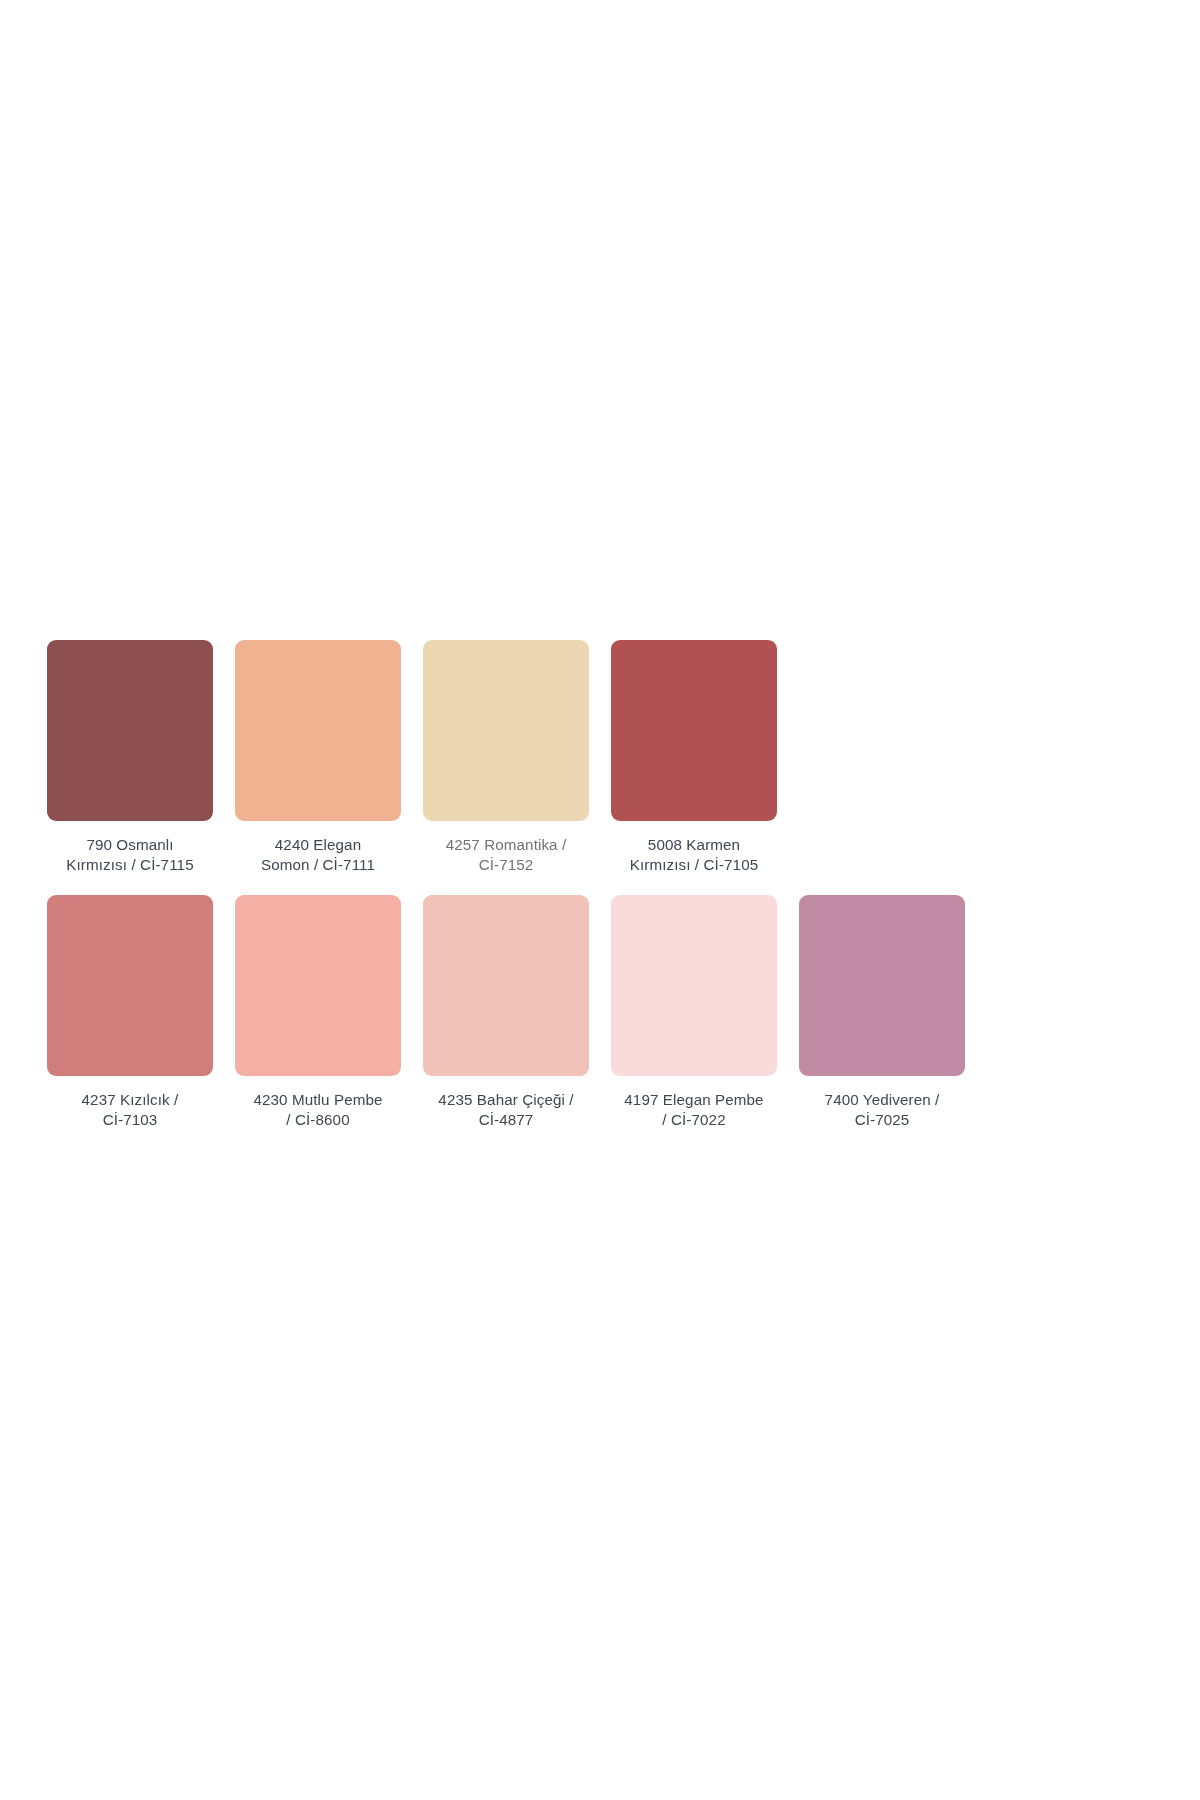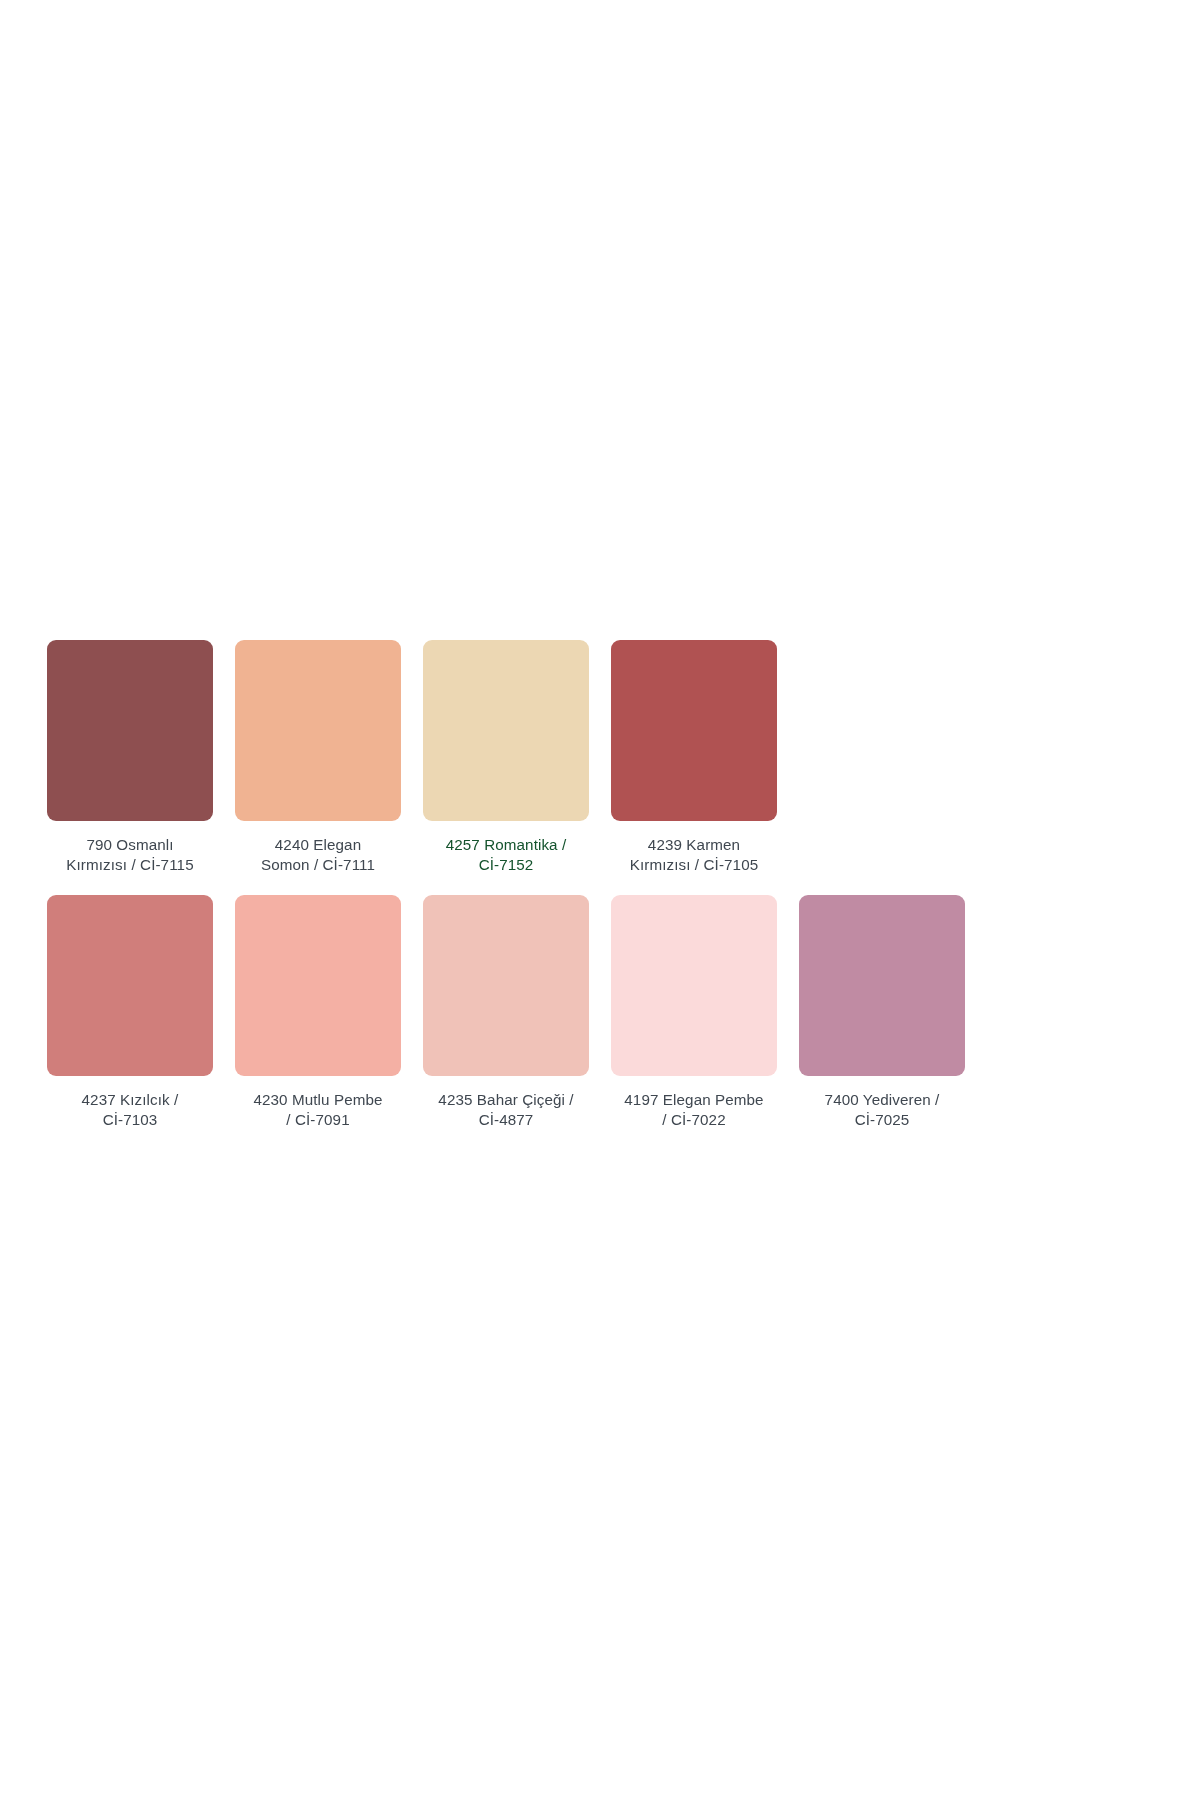--- a/index.html
+++ b/index.html
@@ -80,40 +80,40 @@
       <div class="swatch-label" style="color: rgb(63, 71, 80);">790 Osmanlı
 Kırmızısı / Cİ-7115</div>
     </div>
     <div class="swatch-cell">
       <div class="swatch-chip" style="background-color: rgb(240, 179, 146);"></div>
       <div class="swatch-label" style="color: rgb(63, 71, 80);">4240 Elegan
 Somon / Cİ-7111</div>
     </div>
     <div class="swatch-cell">
       <div class="swatch-chip" style="background-color: rgb(236, 215, 179);"></div>
-      <div class="swatch-label" style="color: #14532d;">4257 Romantika /
+      <div class="swatch-label" style="color: #737373;">4257 Romantika /
 Cİ-7152</div>
     </div>
     <div class="swatch-cell">
       <div class="swatch-chip" style="background-color: rgb(176, 82, 82);"></div>
-      <div class="swatch-label" style="color: rgb(63, 71, 80);">4239 Karmen
+      <div class="swatch-label" style="color: rgb(63, 71, 80);">5008 Karmen
 Kırmızısı / Cİ-7105</div>
     </div>
   </div>
 
   <div class="swatch-grid row-2" style="top:895px;">
     <div class="swatch-cell">
       <div class="swatch-chip" style="background-color: rgb(208, 126, 123);"></div>
       <div class="swatch-label" style="color: rgb(63, 71, 80); text-align: center;">4237 Kızılcık /
 Cİ-7103</div>
     </div>
     <div class="swatch-cell">
       <div class="swatch-chip" style="background-color: rgb(244, 176, 164);"></div>
       <div class="swatch-label" style="color: rgb(63, 71, 80);">4230 Mutlu Pembe
-/ Cİ-7091</div>
+/ Cİ-8600</div>
     </div>
     <div class="swatch-cell">
       <div class="swatch-chip" style="background-color: rgb(240, 194, 184);"></div>
       <div class="swatch-label" style="color: rgb(63, 71, 80);">4235 Bahar Çiçeği /
 Cİ-4877</div>
     </div>
     <div class="swatch-cell">
       <div class="swatch-chip" style="background-color: rgb(251, 218, 218);"></div>
       <div class="swatch-label" style="color: rgb(63, 71, 80);">4197 Elegan Pembe
 / Cİ-7022</div>

